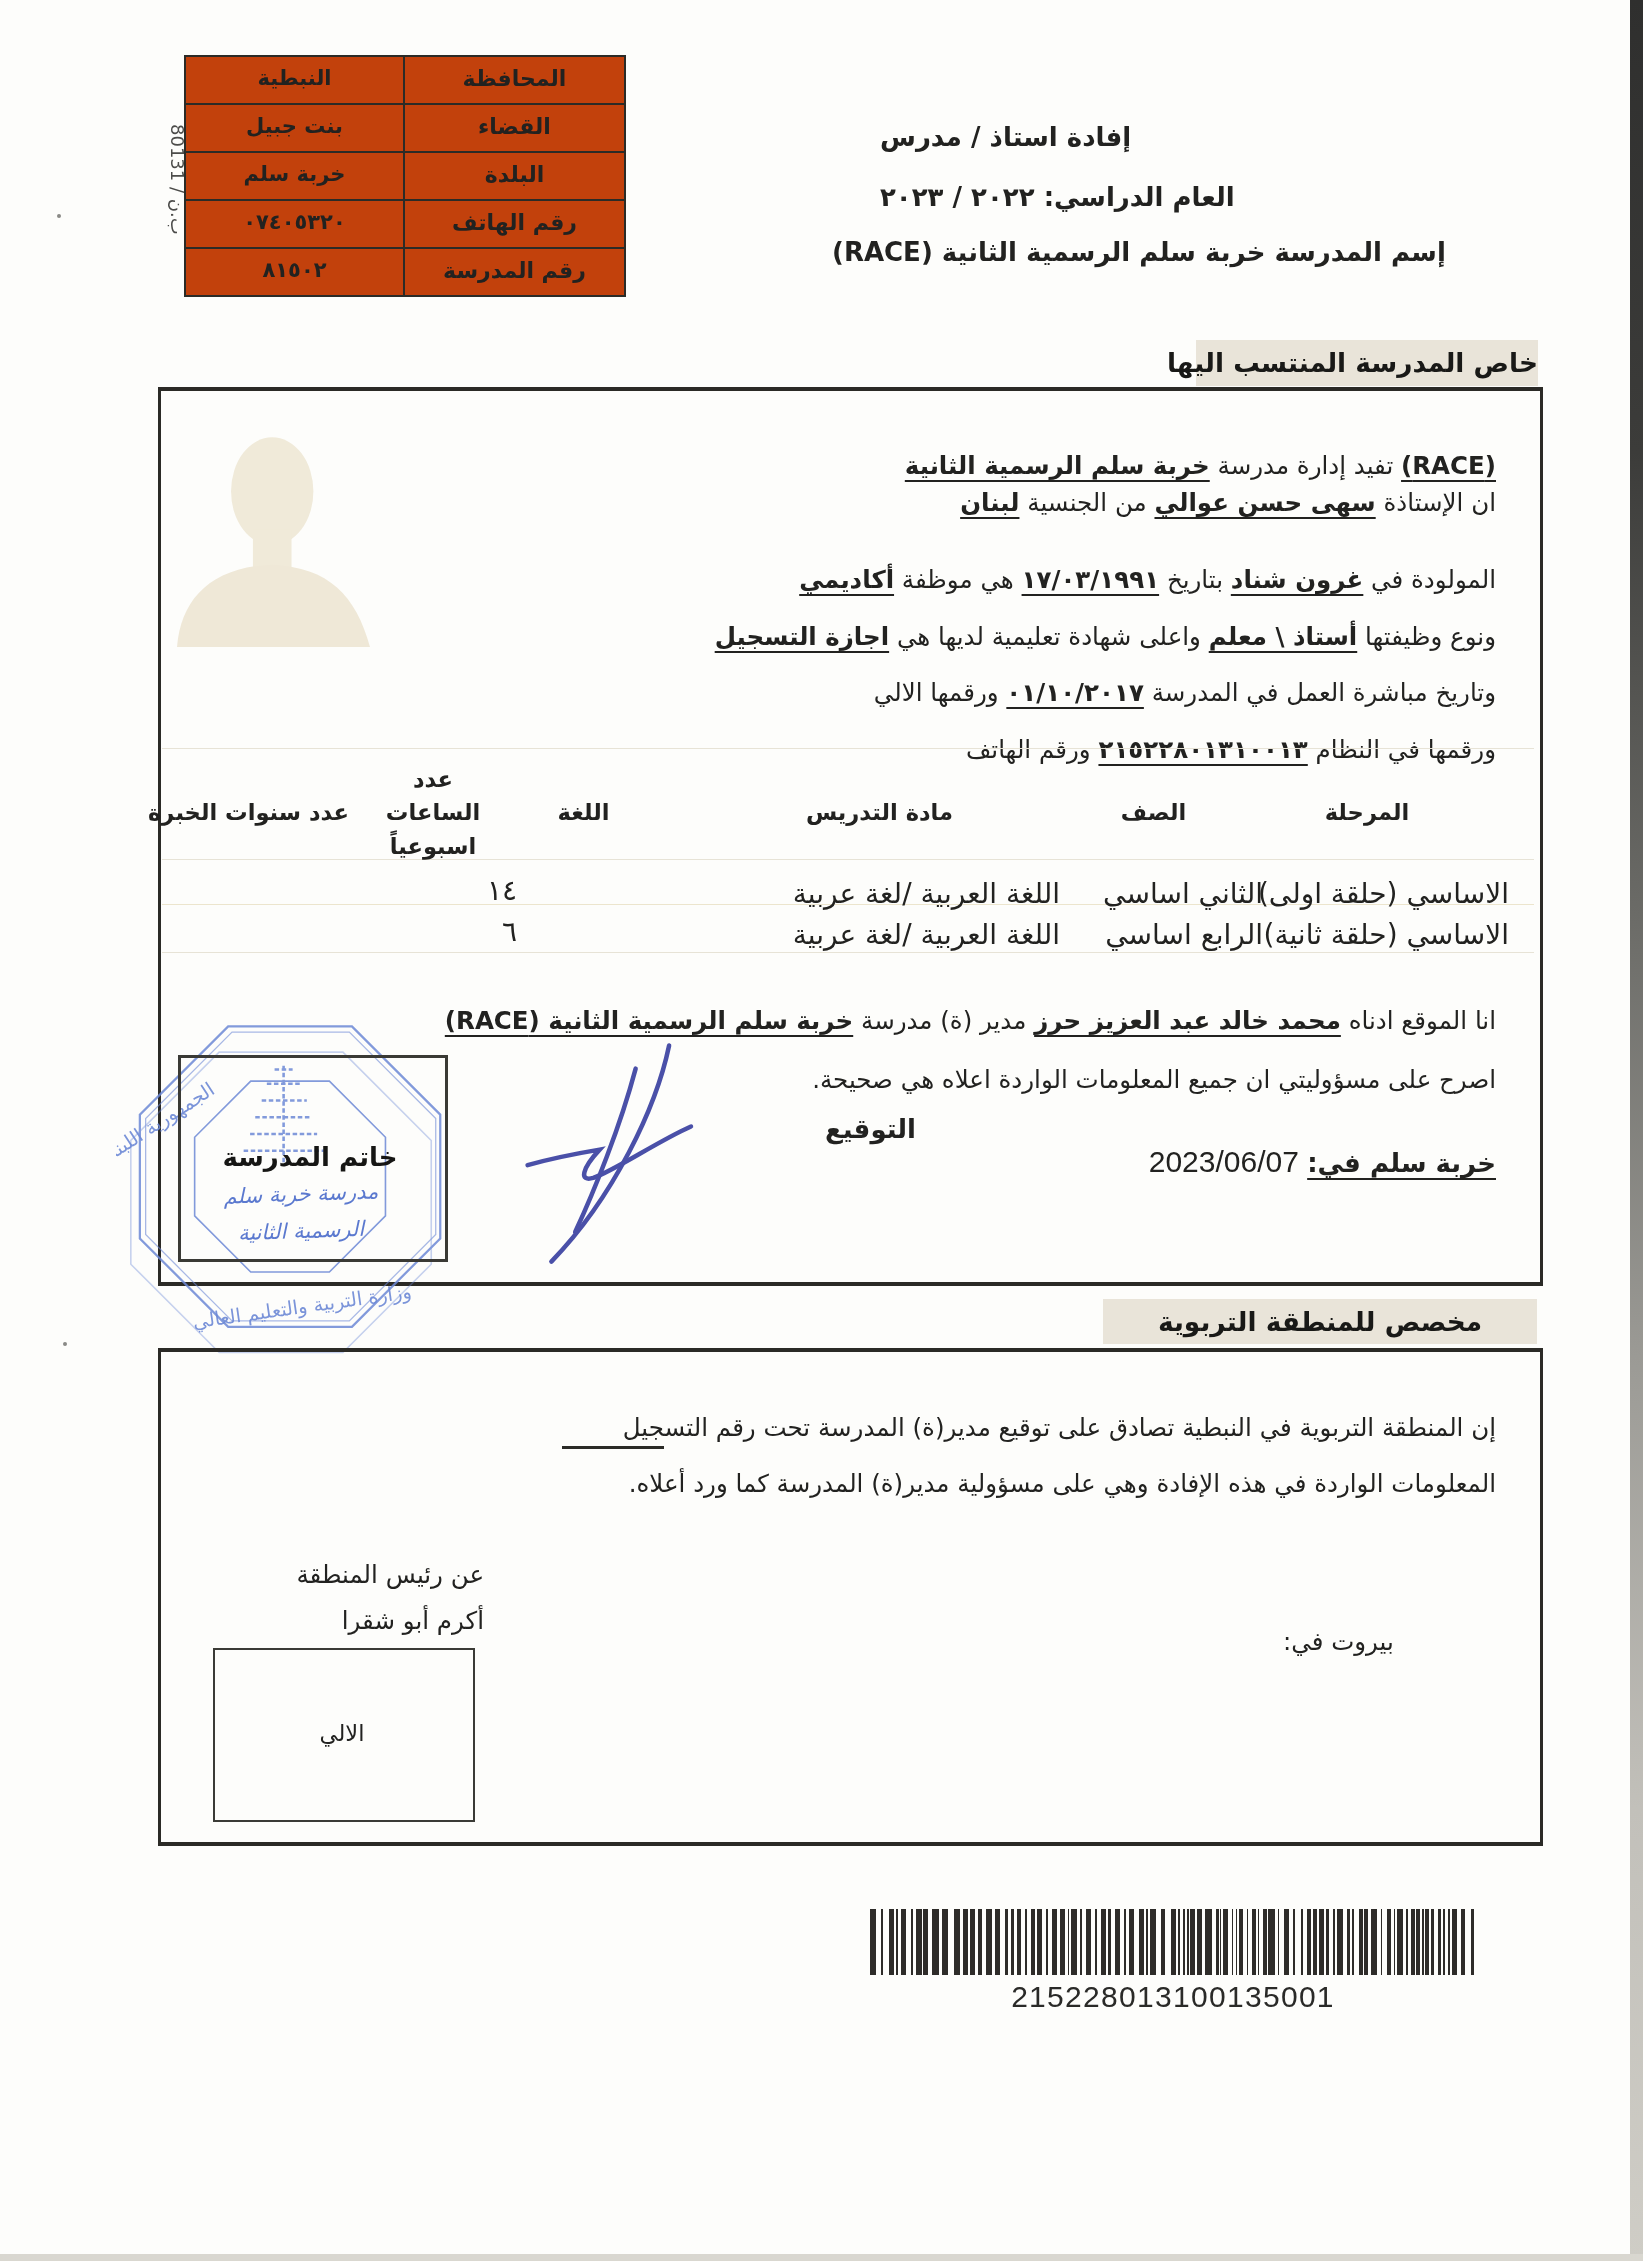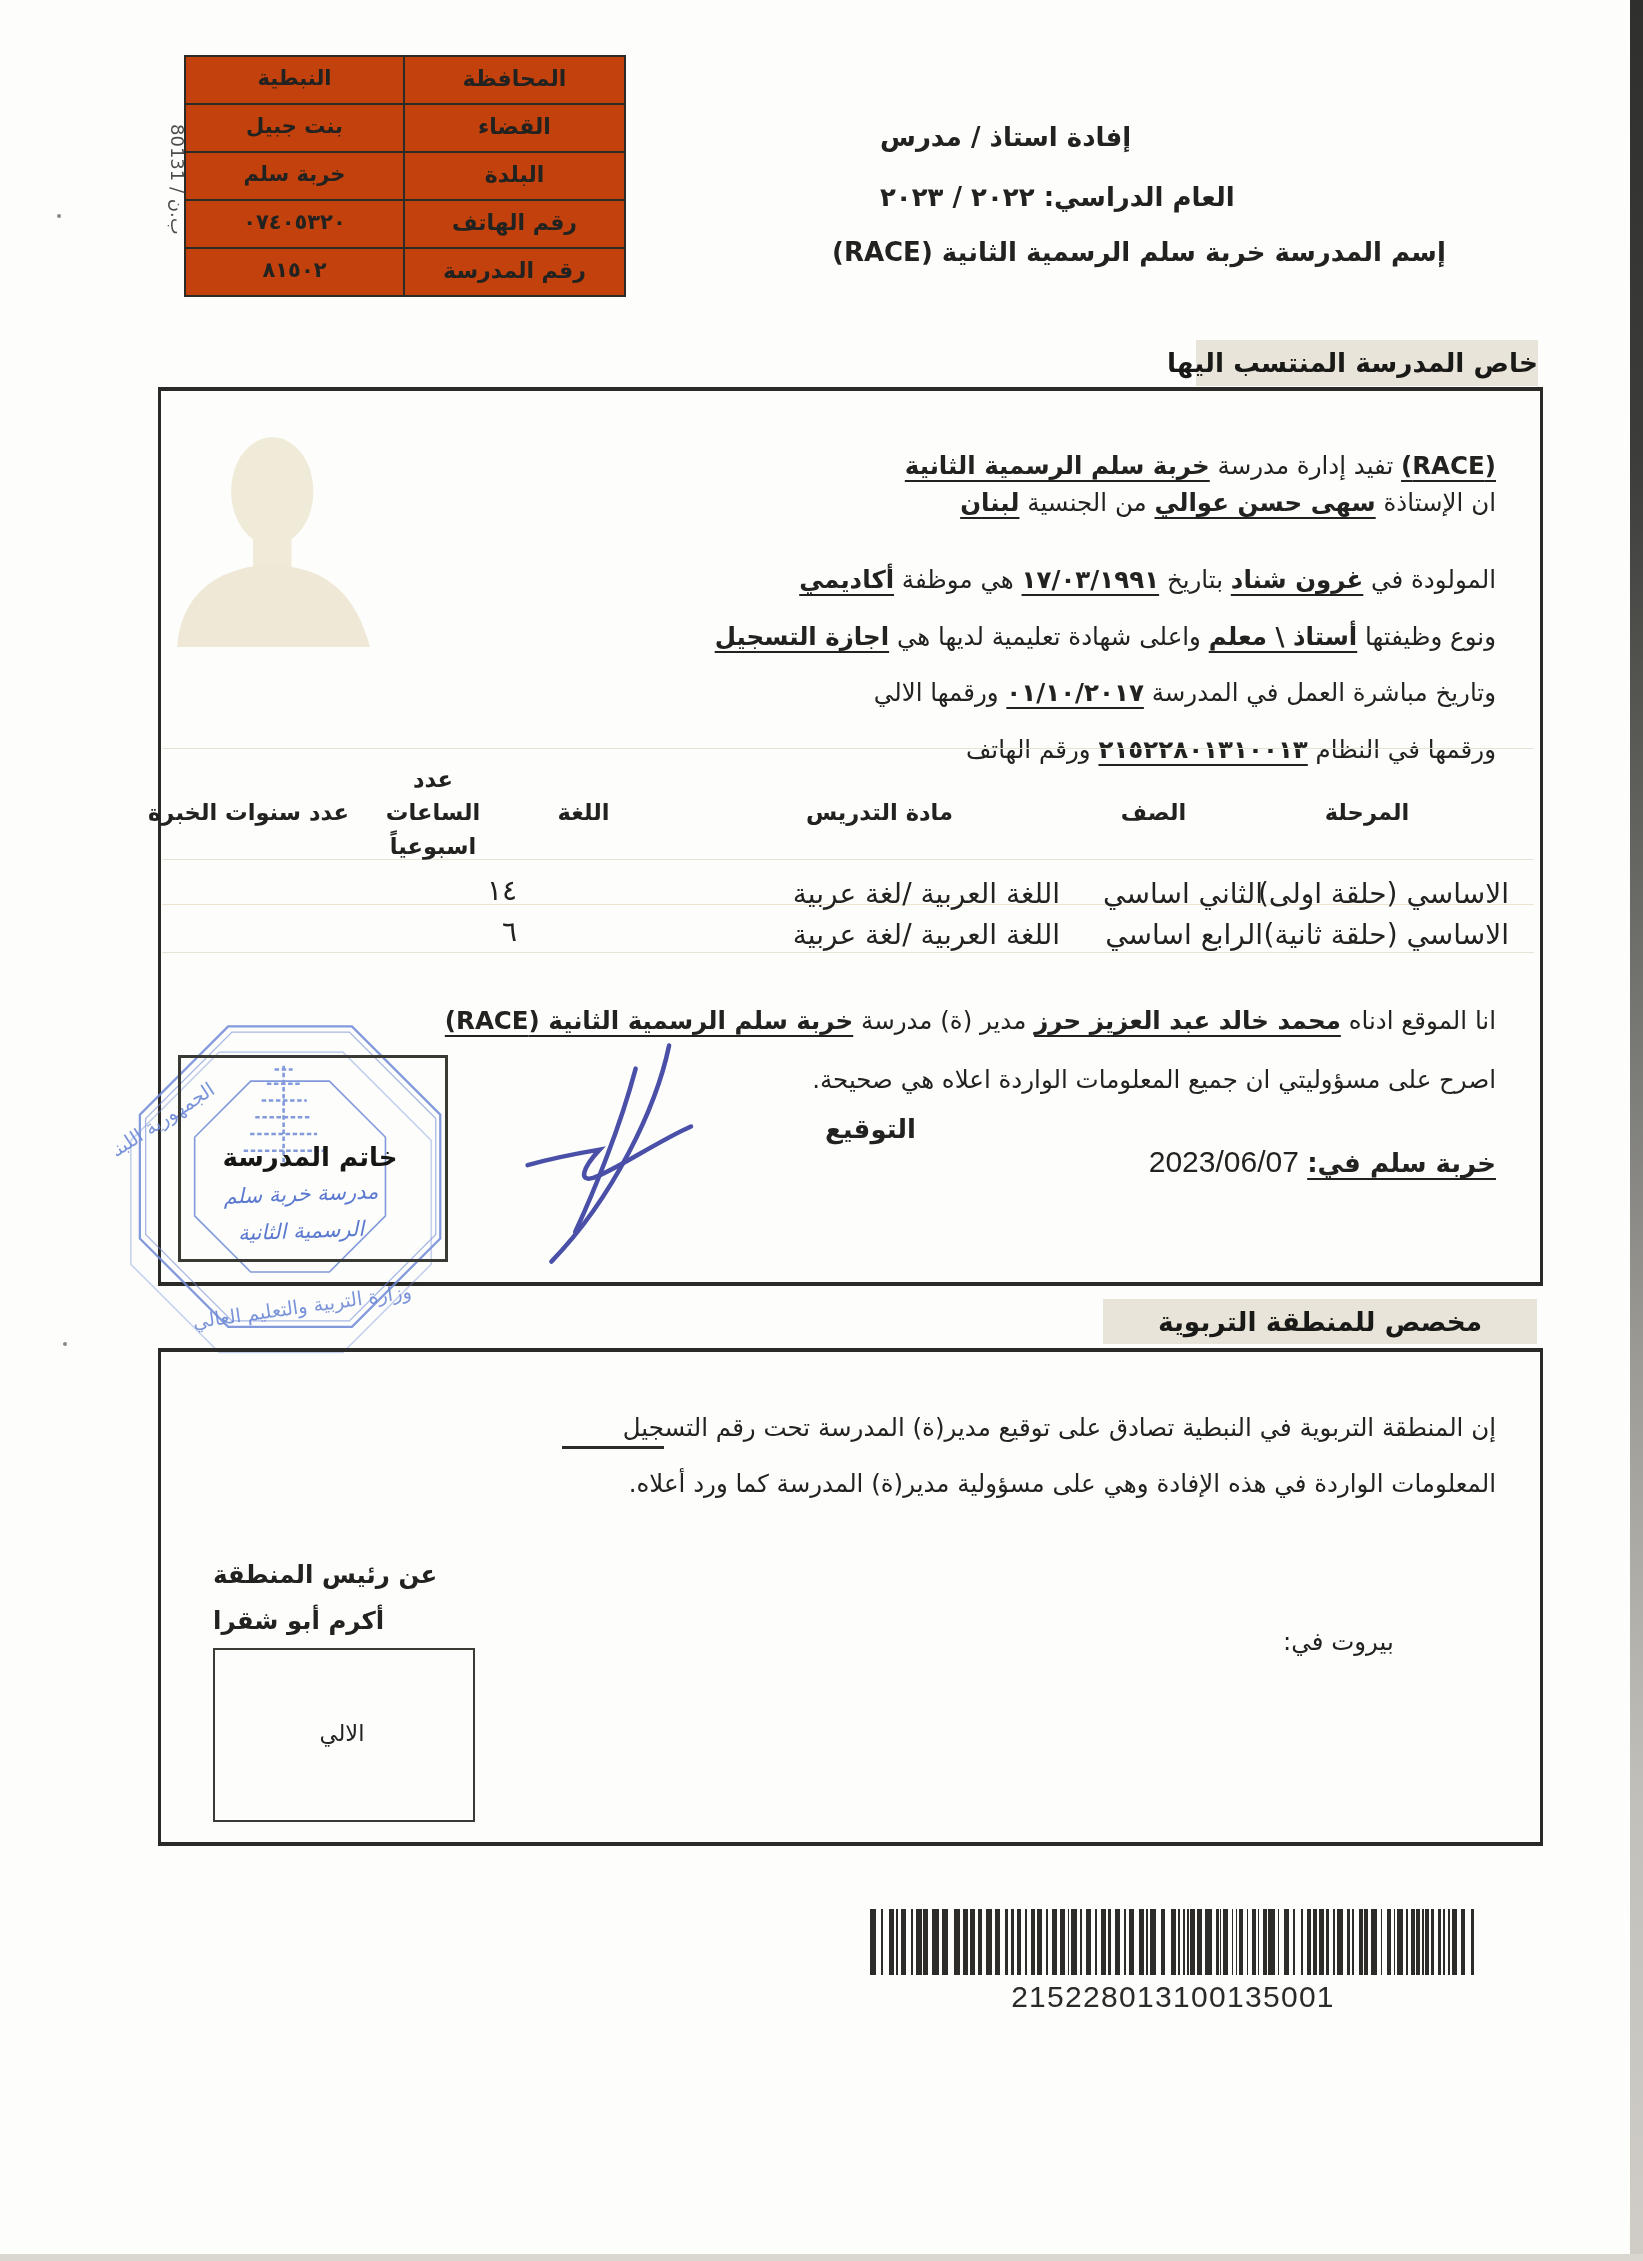--- a/index.html
+++ b/index.html
@@ -42,21 +42,21 @@
   .date-label{font-weight:700;text-decoration:underline;text-decoration-thickness:1.9px;text-underline-offset:6.4px;}
   .date-value{font-family:"Liberation Sans",sans-serif;font-size:30px;letter-spacing:0.6px;}
   .sig-label{left:777px;top:1114px;font-size:26px;font-weight:700;margin-left:48px;}
 
   .stamp-rect{left:178px;top:1055px;width:264px;height:201px;border:3.2px solid #3a3a35;}
   .stamp-rect-label{left:178px;top:1142px;width:264px;text-align:center;font-size:26px;font-weight:700;color:#161614;}
   .stamp-hand{color:#5b79cf;font-size:21px;font-style:italic;width:264px;left:169px;text-align:center;transform:rotate(-2deg);}
 
   .region-line{right:148px;font-size:24.5px;line-height:37px;}
   .reg-blank{left:562px;top:1446px;width:102px;height:2.6px;background:#2b2b27;}
-  .chief{left:213px;width:271px;text-align:left;font-size:24.5px;font-weight:700;}
+  .chief{left:213px;width:271px;text-align:right;font-size:24.5px;font-weight:400;}
   .seal-box{left:213px;top:1648px;width:258px;height:170px;border:2.6px solid #3b3b36;}
   .seal-label{left:213px;top:1720px;width:258px;text-align:center;font-size:22.6px;}
   .beirut{left:1283px;top:1627px;font-size:24.5px;}
 
   .barcode{left:870px;top:1909px;width:606px;height:66px;display:flex;align-items:stretch;}
   .barcode > div{background:#2e2c29;}
   .barcode-number{left:870px;top:1980px;width:606px;text-align:center;font-family:"Liberation Sans",sans-serif;font-size:30px;letter-spacing:1.3px;color:#2a2a28;}
 
   .scan-edge-right{left:1630px;top:0;width:14px;height:2261px;
     background:linear-gradient(to bottom,#2f2f2e 0%,#3c3c3a 20%,#6a6a66 40%,#9b9a95 60%,#c2c0ba 80%,#cfcdc6 100%);}

